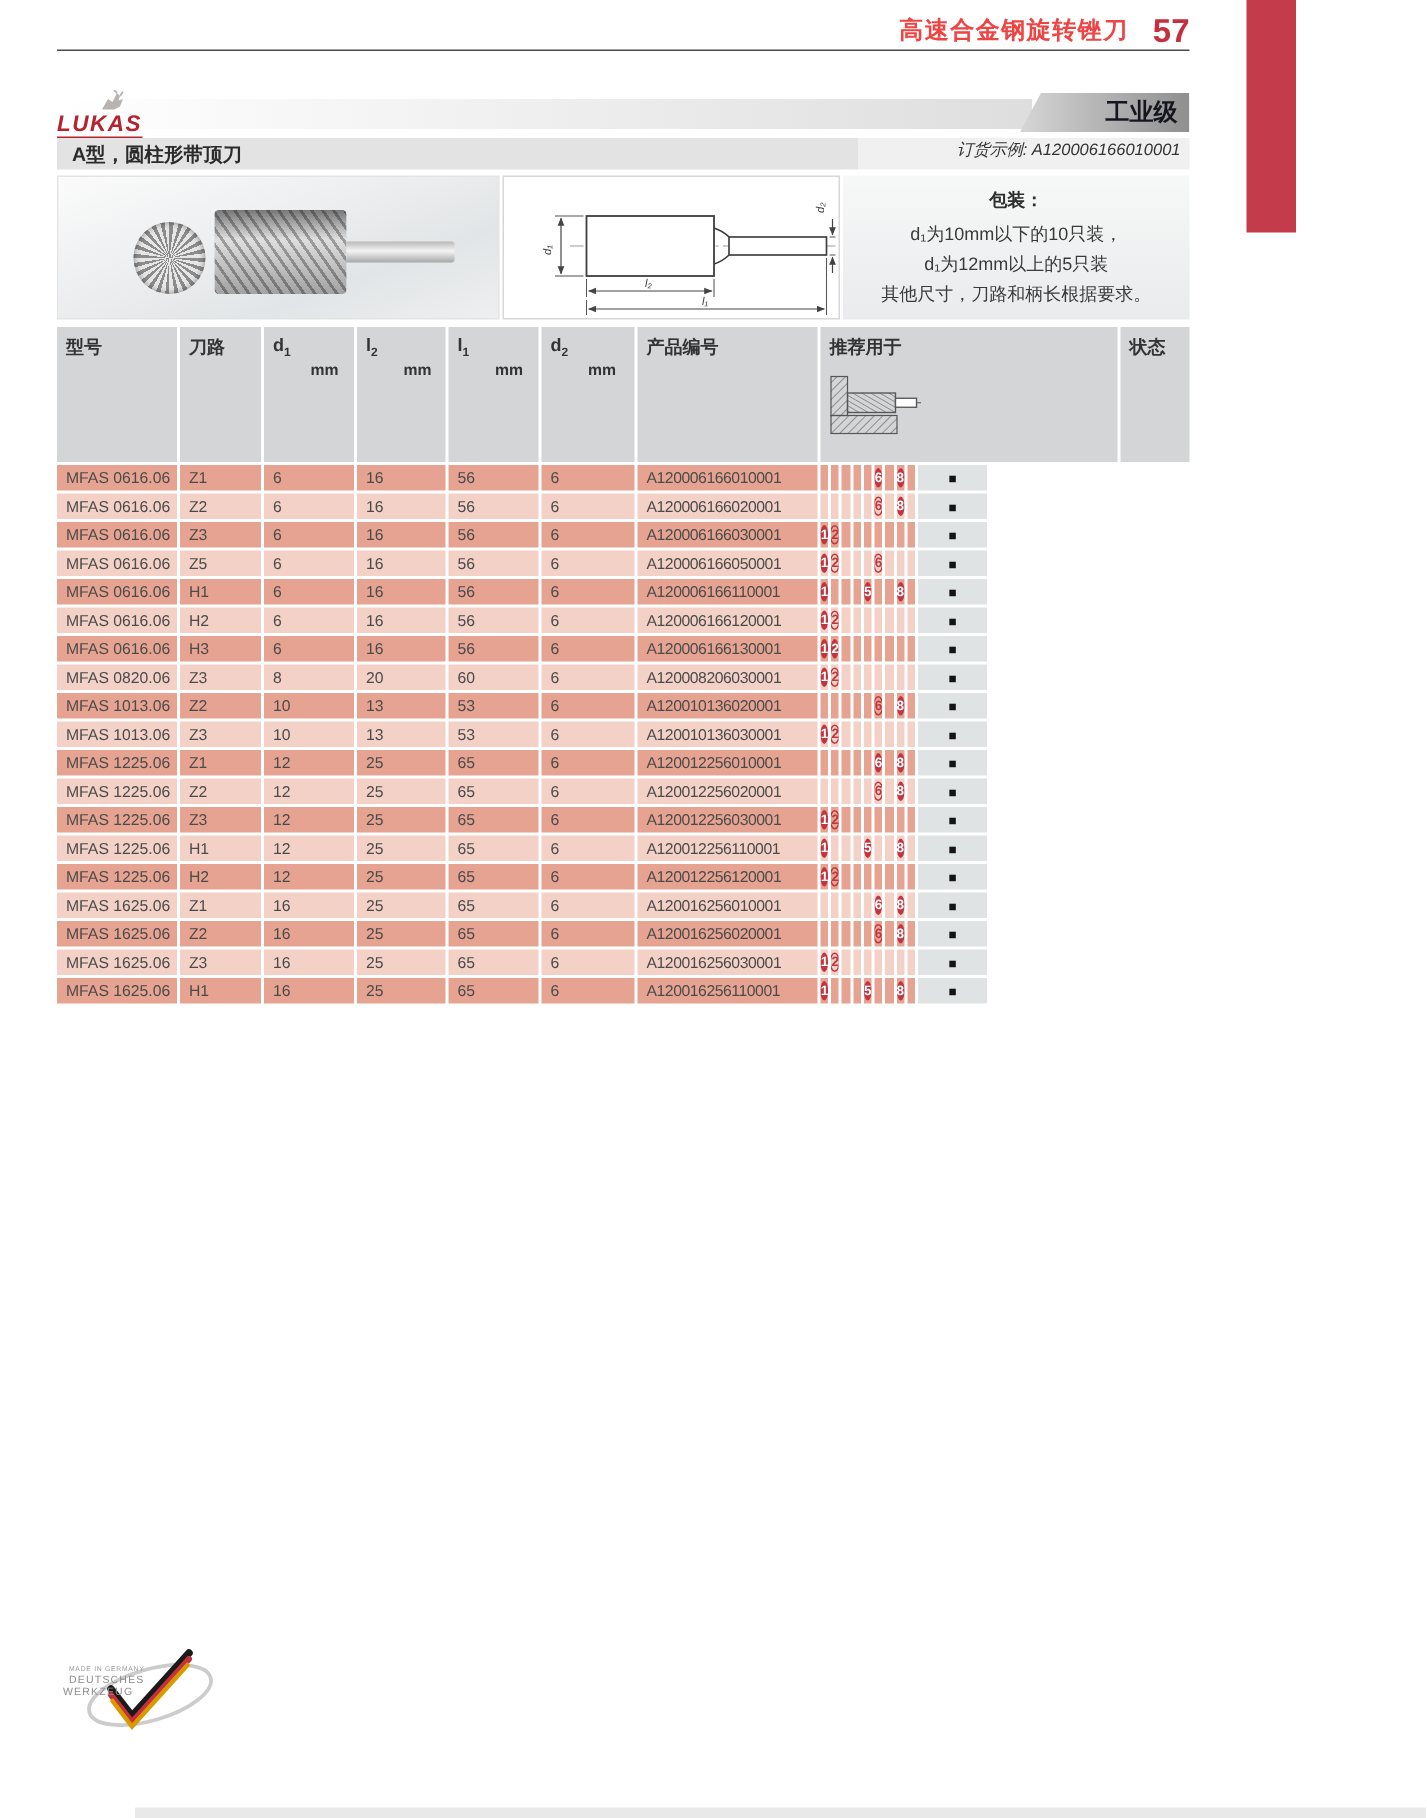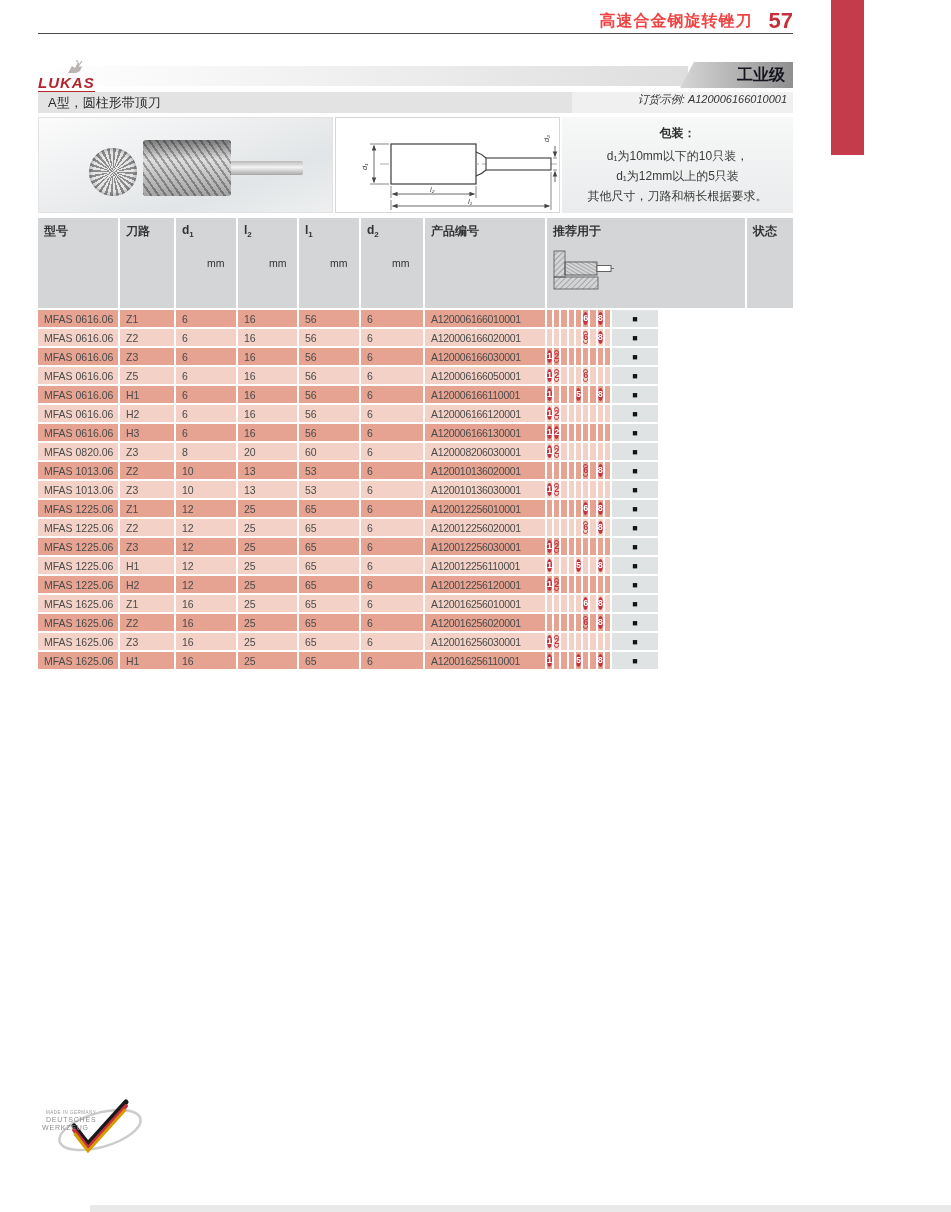--- a/index.html
+++ b/index.html
@@ -22,21 +22,21 @@
     letter-spacing:1px;border-bottom:3px solid #b5232d;line-height:1;padding-bottom:1px;font-style:italic;}
   .grade-tab{position:absolute;top:62px;left:680px;width:113px;height:26px;
     background:linear-gradient(to right,#d6d6d6,#8f8f8f);
     clip-path:polygon(14px 0,100% 0,100% 100%,0 100%);
     display:flex;align-items:center;justify-content:flex-end;padding-right:8px;box-sizing:border-box;}
   .grade-tab span{font-size:16px;font-weight:bold;color:#15151f;}
 
   
   .titlebar{position:absolute;top:92px;left:38px;width:755px;height:21px;display:flex;}
   .titlebar .left{flex:1;background:#e3e3e3;display:flex;align-items:center;padding-left:10px;}
-  .titlebar .left span{font-size:13px;font-weight:normal;color:#2b2b2b;}
+  .titlebar .left span{font-size:13px;font-weight:bold;color:#2b2b2b;}
   .titlebar .right{width:215px;background:#f0f0f0;display:flex;justify-content:flex-end;padding-right:6px;}
   .titlebar .right span{font-size:11px;font-style:italic;color:#333;}
 
   
   .panel{position:absolute;top:117px;height:96px;box-sizing:border-box;}
   .panel-photo{left:38px;width:295px;background:linear-gradient(160deg,#fbfbfb 0%,#e2e5e7 70%,#edeff0 100%);border:1px solid #e3e3e3;}
   .endview{position:absolute;left:50px;top:30px;width:48px;height:48px;border-radius:50%;
     background:repeating-conic-gradient(#8c8c8c 0deg 7deg,#e6e6e6 7deg 15deg);
     box-shadow:inset 0 0 4px rgba(0,0,0,.45);}
   .burrbody{position:absolute;left:104px;top:22px;width:88px;height:56px;border-radius:3px;
@@ -49,21 +49,21 @@
   .panel-drawing{left:335px;width:225px;background:#fff;border:1px solid #d7d7d7;}
   .panel-pack{left:562px;width:231px;background:linear-gradient(180deg,#f7f8f8,#e9ebec);padding:8px 10px;text-align:center;}
   .pack-title{font-size:12px;font-weight:bold;color:#2e2e2e;margin-bottom:4px;}
   .pack-line{font-size:12px;color:#3a3a3a;line-height:20px;}
 
   
   .tgrid{display:grid;grid-template-columns:80px 54px 60px 59px 60px 62px 120px repeat(9,1fr) 46px;column-gap:2px;}
   #thead{position:absolute;top:218px;left:38px;width:755px;height:90px;}
   .th{background:#d3d5d6;padding:5px 0 0 6px;font-size:12px;font-weight:bold;color:#333;box-sizing:border-box;overflow:hidden;}
   .th sub{font-size:8px;}
-  .th .unit{font-size:10.5px;font-weight:normal;margin-top:18px;padding-left:25px;}
+  .th .unit{font-size:10.5px;font-weight:bold;margin-top:2px;padding-left:25px;}
   .th-rec{grid-column:8/17;}
   .th-status{grid-column:17;}
   .rec-sketch{margin-top:10px;}
 
   #rows{position:absolute;top:310px;left:38px;width:620px;}
   .trow{height:17px;margin-bottom:2px;}
   .td{display:flex;align-items:center;padding-left:6px;font-size:10.5px;color:#4b4b4b;
       overflow:hidden;white-space:nowrap;box-sizing:border-box;}
   .r-dark .td{background:#e6a391;}
   .r-light .td{background:#f3d1c6;}

